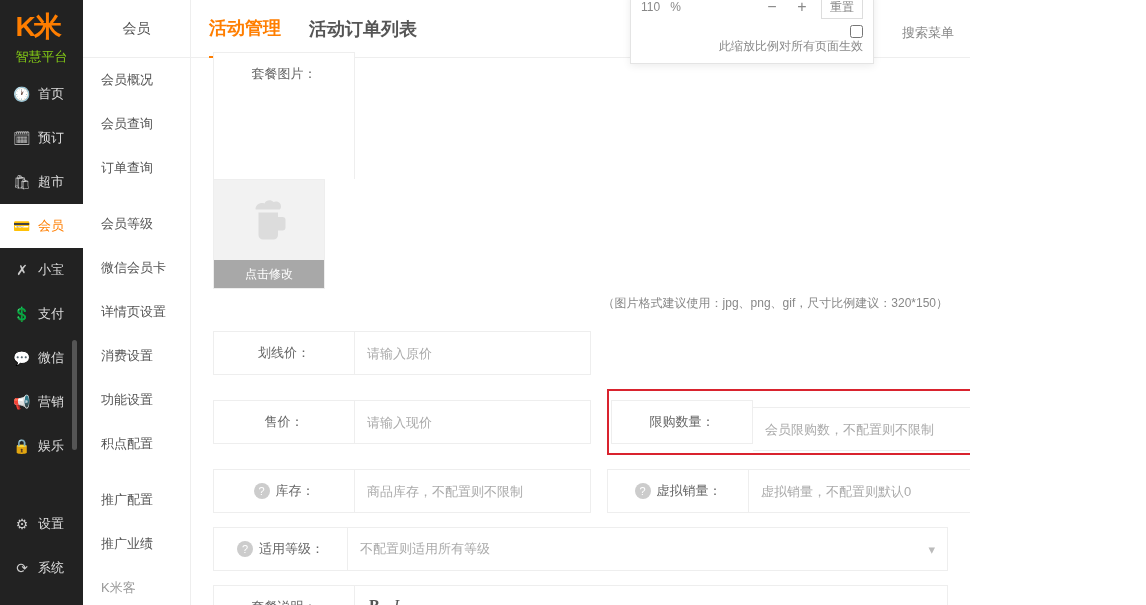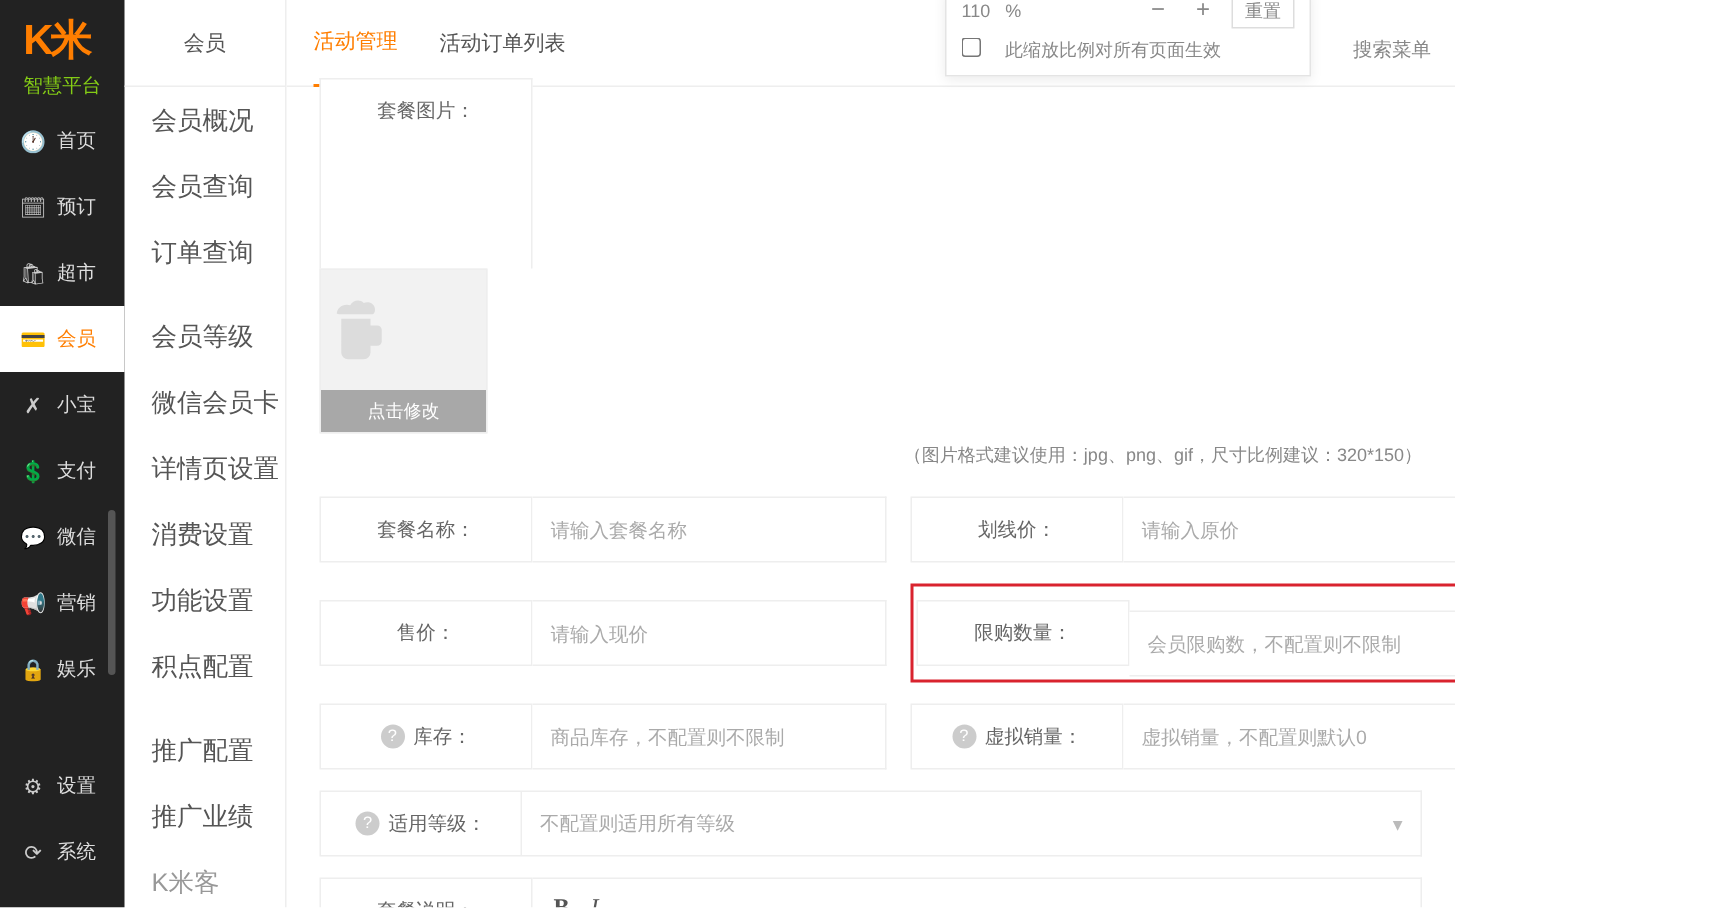--- a/index.html
+++ b/index.html
@@ -12,39 +12,39 @@
     .leftnav .logo-text { color: #ff7e00; font-size: 28px; font-weight: bold; letter-spacing: -2px; }
     .leftnav .logo-sub { color: #84cc16; font-size: 13px; margin-top: 2px; text-align: center; }
     .leftnav .item { width: 100%; height: 44px; display: flex; align-items: center; justify-content: flex-start; padding-left: 14px; gap: 8px; font-size: 13px; color: #ddd; cursor: pointer; }
     .leftnav .item .ico { width: 16px; height: 16px; display: inline-flex; align-items: center; justify-content: center; color: #ccc; font-size: 14px; }
     .leftnav .item.active { background: #fff; color: #ff7e00; }
     .leftnav .item.active .ico { color: #ff7e00; }
 
     
     .submenu { width: 108px; border-right: 1px solid #eee; flex-shrink: 0; }
     .submenu .title { height: 58px; display: flex; align-items: center; justify-content: center; font-size: 14px; color: #555; border-bottom: 1px solid #eee; }
-    .submenu .link { height: 44px; display: flex; align-items: center; padding-left: 18px; font-size: 17px; color: #555; cursor: pointer; }
+    .submenu .link { height: 44px; display: flex; align-items: center; padding-left: 18px; font-size: 13px; color: #555; cursor: pointer; }
 
     
     .main { flex: 1; position: relative; overflow: hidden; }
     .tabs { height: 58px; border-bottom: 1px solid #eee; display: flex; align-items: center; padding-left: 18px; gap: 28px; }
-    .tabs .tab { font-size: 14px; color: #555; cursor: pointer; height: 58px; display: flex; align-items: center; }
+    .tabs .tab { font-size: 18px; color: #555; cursor: pointer; height: 58px; display: flex; align-items: center; font-weight: bold; }
     .tabs .tab.active { color: #ff7e00; border-bottom: 2px solid #ff7e00; }
 
     .form-area { padding: 0 22px 0 22px; }
     .row { display: flex; gap: 16px; margin-top: 14px; }
     .field { display: flex; align-items: center; }
     .label { width: 142px; height: 44px; border: 1px solid #eee; display: flex; align-items: center; justify-content: center; color: #666; font-size: 13px; background: #fff; }
     .label .q { display: inline-flex; width: 16px; height: 16px; border-radius: 50%; background: #ccc; color: #fff; align-items: center; justify-content: center; font-size: 11px; margin-right: 6px; }
     .input { width: 236px; height: 44px; border: 1px solid #eee; border-left: none; padding: 0 12px; font-size: 13px; color: #333; outline: none; }
     .input::placeholder { color: #aaa; }
 
     
     .img-row { display: flex; align-items: flex-start; flex-direction: column; }
-    .img-placeholder { width: 112px; background: #f2f2f2; display: flex; flex-direction: column; align-items: flex-start; justify-content: flex-end; position: relative; border: 1px solid #eee; }
+    .img-placeholder { width: 112px; background: #f2f2f2; display: flex; flex-direction: column; align-items: center; justify-content: flex-end; position: relative; border: 1px solid #eee; }
     .img-preview { height: 80px; display: flex; align-items: center; justify-content: center; }
     .img-btn { width: 100%; height: 28px; background: #a8a8a8; color: #fff; display: flex; align-items: center; justify-content: center; font-size: 12px; cursor: pointer; }
     .img-hint { margin-left: 14px; align-self: flex-end; height: 28px; display: flex; align-items: center; color: #888; font-size: 12px; }
 
     .beer-icon { width: 48px; height: 48px; }
 
     .highlight-box { border: 2px solid #d9232e !important; }
 
     .select-field { width: 630px; border: 1px solid #eee; border-left: none; height: 44px; display: flex; align-items: center; padding: 0 12px; color: #aaa; justify-content: space-between; }
 
@@ -54,21 +54,21 @@
     .editor-toolbar { height: 40px; border-bottom: 1px solid #eee; display: flex; align-items: center; gap: 14px; padding-left: 14px; color: #555; }
     .editor-toolbar .tbtn { font-size: 16px; cursor: pointer; font-family: Georgia, serif; }
     .editor-body { height: 132px; }
 
     
     .zoom-panel { position: absolute; top: -8px; right: 96px; width: 244px; background: #fff; border: 1px solid #e4e4e4; box-shadow: 0 2px 8px rgba(0,0,0,0.08); padding: 0 0 8px 0; z-index: 5; }
     .zoom-row1 { display: flex; align-items: center; height: 28px; padding: 0 10px; gap: 8px; color: #888; font-size: 12px; }
     .zoom-row1 .pct { flex: 1; }
     .zoom-btn { width: 22px; height: 22px; display: flex; align-items: center; justify-content: center; border-radius: 2px; cursor: pointer; color: #888; font-size: 16px; }
     .zoom-reset { padding: 2px 8px; border: 1px solid #ddd; font-size: 12px; cursor: pointer; color: #888; }
-    .zoom-row2 { display: flex; align-items: flex-start; padding: 4px 10px 0; gap: 16px; font-size: 12px; color: #888; }
+    .zoom-row2 { display: flex; align-items: flex-end; padding: 4px 10px 0; gap: 0; font-size: 12px; color: #888; flex-direction: column; }
     .zoom-row2 input[type=checkbox] { width: 13px; height: 13px; }
 
     .search-link { position: absolute; top: 24px; right: 16px; color: #888; font-size: 13px; cursor: pointer; }
     .leftnav-scroll { position: absolute; left: 72px; top: 340px; width: 5px; height: 110px; background: #555; border-radius: 3px; }
   </style>
 </head>
 <body>
 
 <div class="app">
 
@@ -159,24 +159,20 @@
                 <path d="M18 22h26v30a6 6 0 0 1-6 6H24a6 6 0 0 1-6-6V22zm26 6h6a4 4 0 0 1 4 4v10a4 4 0 0 1-4 4h-6V28zM14 18c0-6 6-10 12-8 2-4 8-6 12-2 4-2 10 0 10 6 0 2-1 4-2 4H16c-1 0-2-1-2 0z"></path>
               </svg>
           </div>
           <div class="img-btn">点击修改</div>
         </div>
         <div class="img-hint">（图片格式建议使用：jpg、png、gif，尺寸比例建议：320*150）</div>
       </div>
 
       <div class="row">
         <div class="field">
-          <div class="label">套餐名称：</div>
-          <input class="input" placeholder="请输入套餐名称" style="">
-        </div>
-        <div class="field">
           <div class="label">划线价：</div>
           <input class="input" placeholder="请输入原价" style="">
         </div>
       </div>
 
       <div class="row">
         <div class="field">
           <div class="label">售价：</div>
           <input class="input" placeholder="请输入现价" style="">
         </div>

